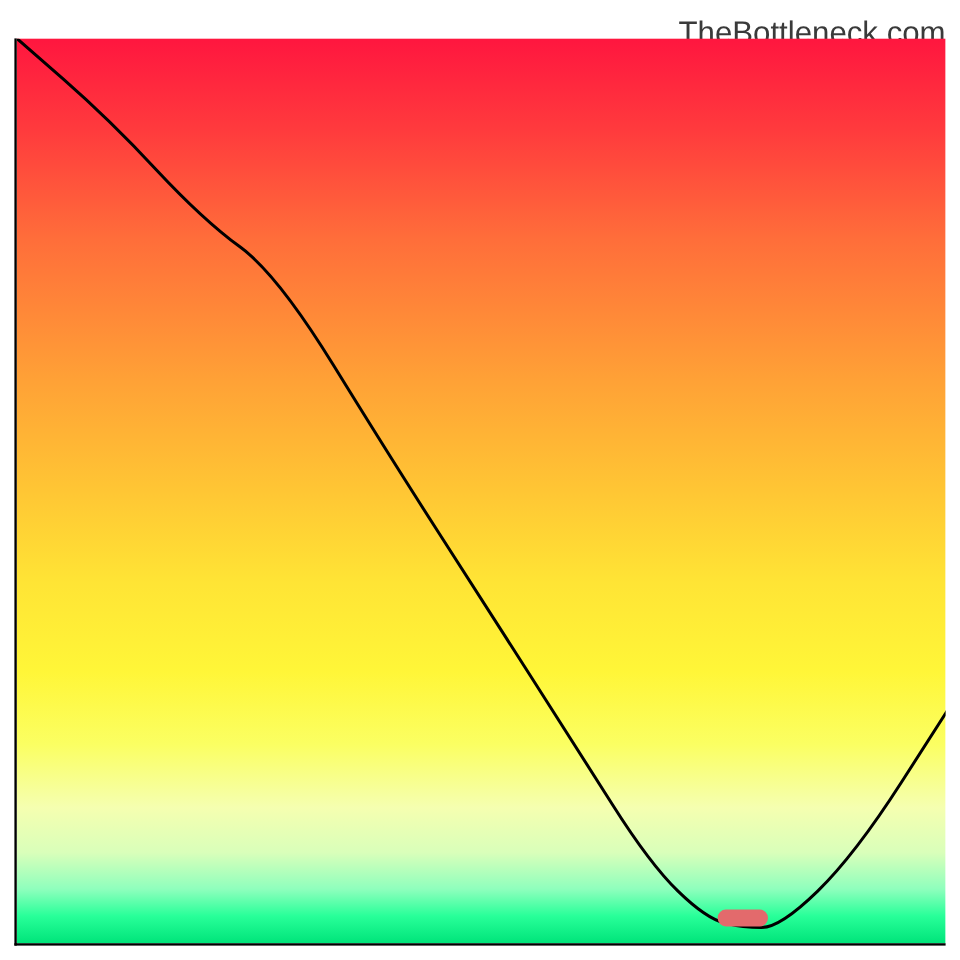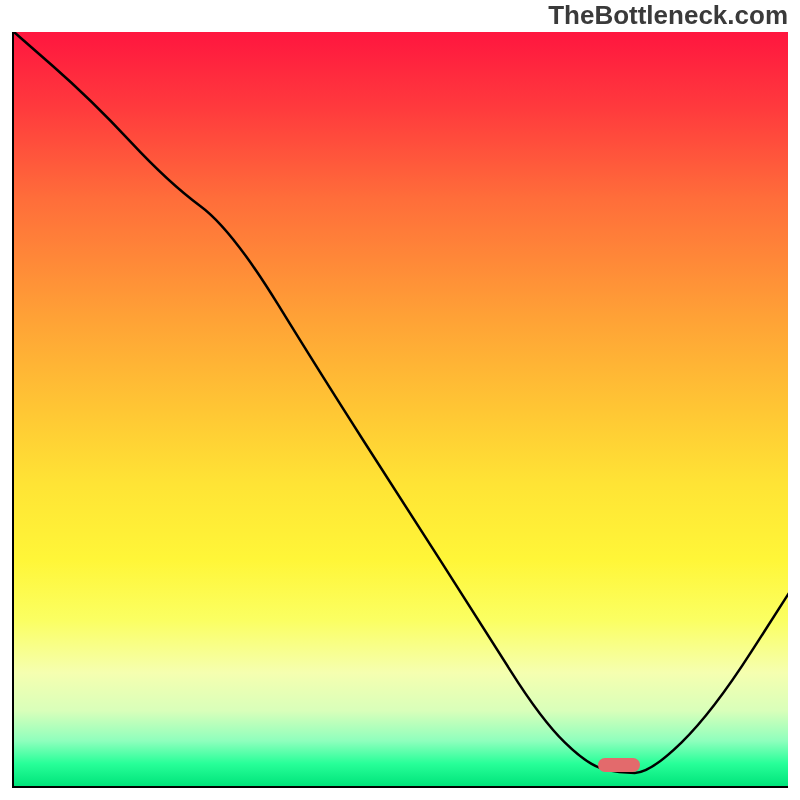--- a/index.html
+++ b/index.html
@@ -10,24 +10,24 @@
     background: #ffffff;
     font-family: Arial, Helvetica, sans-serif;
   }
   .container {
     position: relative;
     width: 800px;
     height: 800px;
   }
   .watermark {
     position: absolute;
-    top: 0;
+    top: 12px;
     right: 12px;
     font-size: 26px;
-    font-weight: bold;
+    font-weight: normal;
     color: #3a3a3a;
     letter-spacing: 0px;
   }
   .plot-area {
     position: absolute;
     left: 12px;
     top: 32px;
     width: 776px;
     height: 756px;
     box-sizing: border-box;

